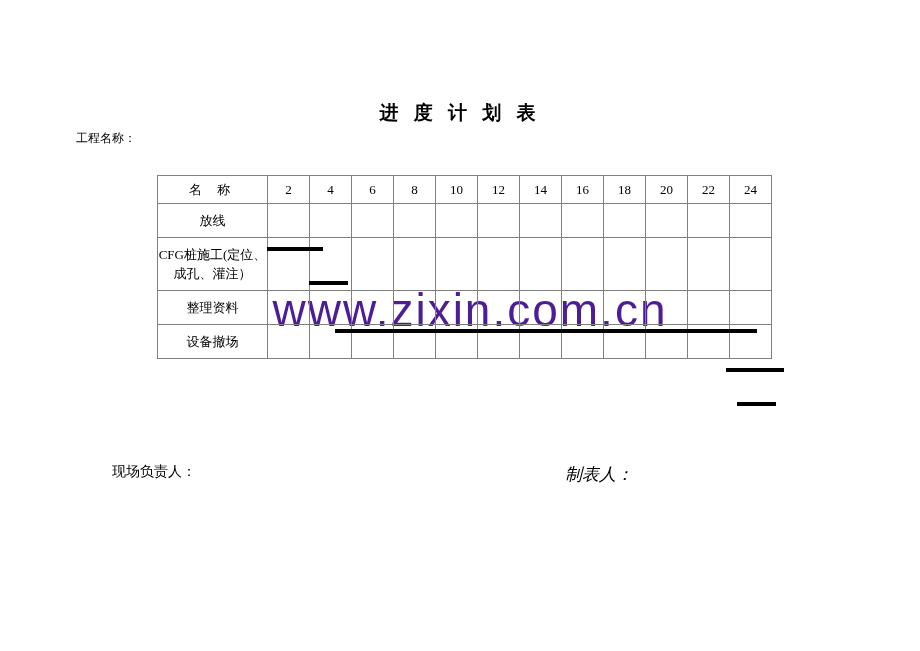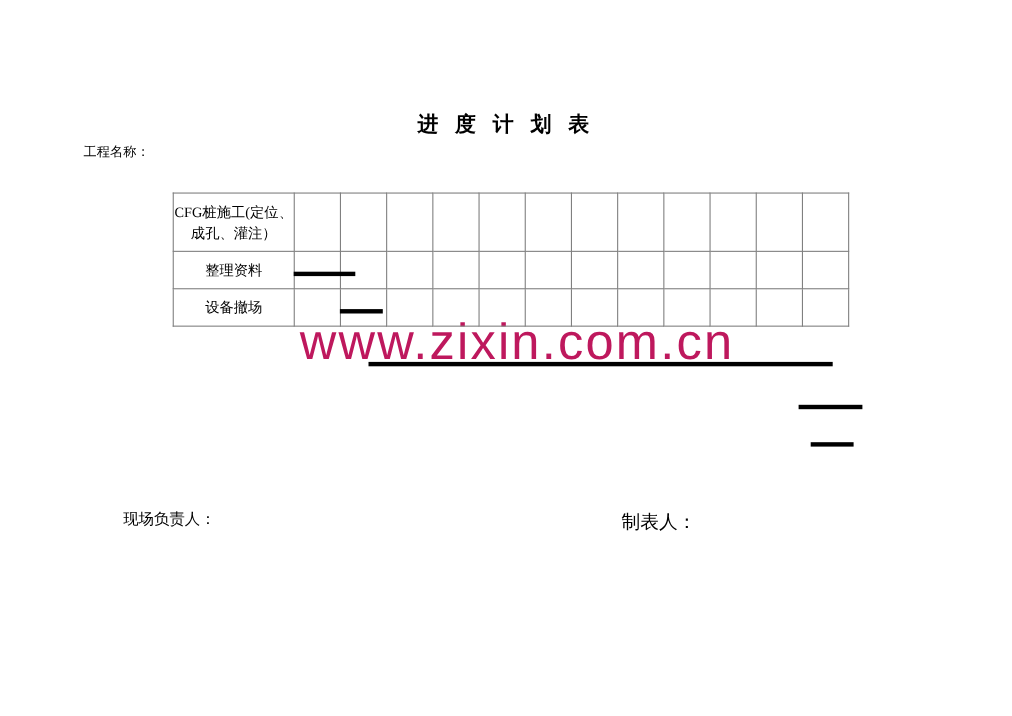--- a/index.html
+++ b/index.html
@@ -25,21 +25,21 @@
   
   #watermark {
     position: absolute;
     left: 150px;
     top: 283px;
     width: 640px;
     text-align: center;
     font-family: "Liberation Sans", "DejaVu Sans", sans-serif;
     font-size: 46px;
     letter-spacing: 2px;
-    color: #be185d;
+    color: #4c1d95;
     white-space: nowrap;
     pointer-events: none;
     z-index: 0;
     user-select: none;
   }
 
   
   #doc-title {
     position: absolute;
     left: 0;
@@ -137,20 +137,21 @@
     top: 463px;
     font-size: 14px;
     z-index: 2;
   }
   #preparer-label {
     position: absolute;
     left: 565px;
     top: 463px;
     font-size: 17px;
     z-index: 2;
+    font-style: italic;
   }
 </style>
 </head>
 <body>
 
 <div id="page">
 
   <div id="watermark">www.zixin.com.cn</div>
 
   <div id="doc-title">进 度 计 划 表</div>
@@ -168,22 +169,52 @@
         <col class="col-day">
           <col class="col-day">
           <col class="col-day">
           <col class="col-day">
         <col class="col-day">
           <col class="col-day">
           <col class="col-day">
           <col class="col-day">
       </colgroup>
       <thead>
+        <tr>
+          <th class="hdr-name-cell">名  称</th>
+          <th class="day-hdr-cell">2</th>
+          <th class="day-hdr-cell">4</th>
+          <th class="day-hdr-cell">6</th>
+          <th class="day-hdr-cell">8</th>
+          <th class="day-hdr-cell">10</th>
+          <th class="day-hdr-cell">12</th>
+          <th class="day-hdr-cell">14</th>
+          <th class="day-hdr-cell">16</th>
+          <th class="day-hdr-cell">18</th>
+          <th class="day-hdr-cell">20</th>
+          <th class="day-hdr-cell">22</th>
+          <th class="day-hdr-cell">24</th>
+        </tr>
       </thead>
       <tbody id="sched-body">
+          <tr>
+            <td class="row-label-cell"><span>放线</span></td>
+            <td class="grid-cell"></td>
+            <td class="grid-cell"></td>
+            <td class="grid-cell"></td>
+            <td class="grid-cell"></td>
+            <td class="grid-cell"></td>
+            <td class="grid-cell"></td>
+            <td class="grid-cell"></td>
+            <td class="grid-cell"></td>
+            <td class="grid-cell"></td>
+            <td class="grid-cell"></td>
+            <td class="grid-cell"></td>
+            <td class="grid-cell"></td>
+          </tr>
           <tr>
             <td class="row-label-cell tall"><span>CFG桩施工(定位、</span><span class="l2">成孔、灌注）</span></td>
             <td class="grid-cell tall"></td>
             <td class="grid-cell tall"></td>
             <td class="grid-cell tall"></td>
             <td class="grid-cell tall"></td>
             <td class="grid-cell tall"></td>
             <td class="grid-cell tall"></td>
             <td class="grid-cell tall"></td>
             <td class="grid-cell tall"></td>

